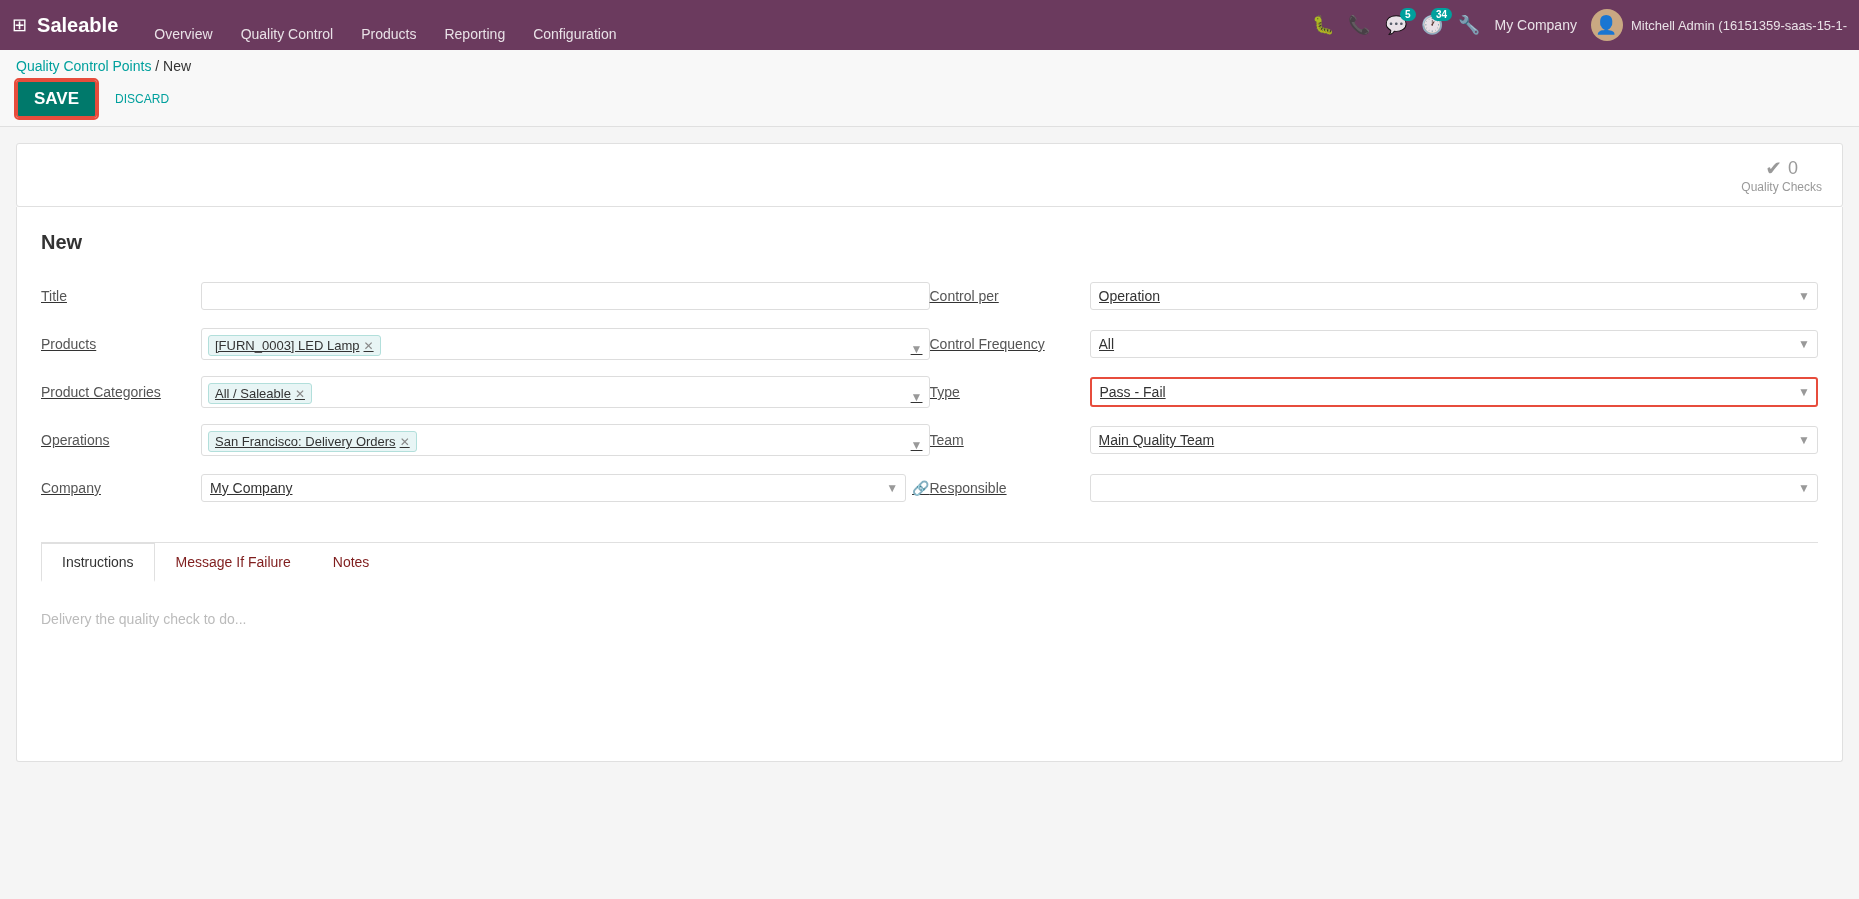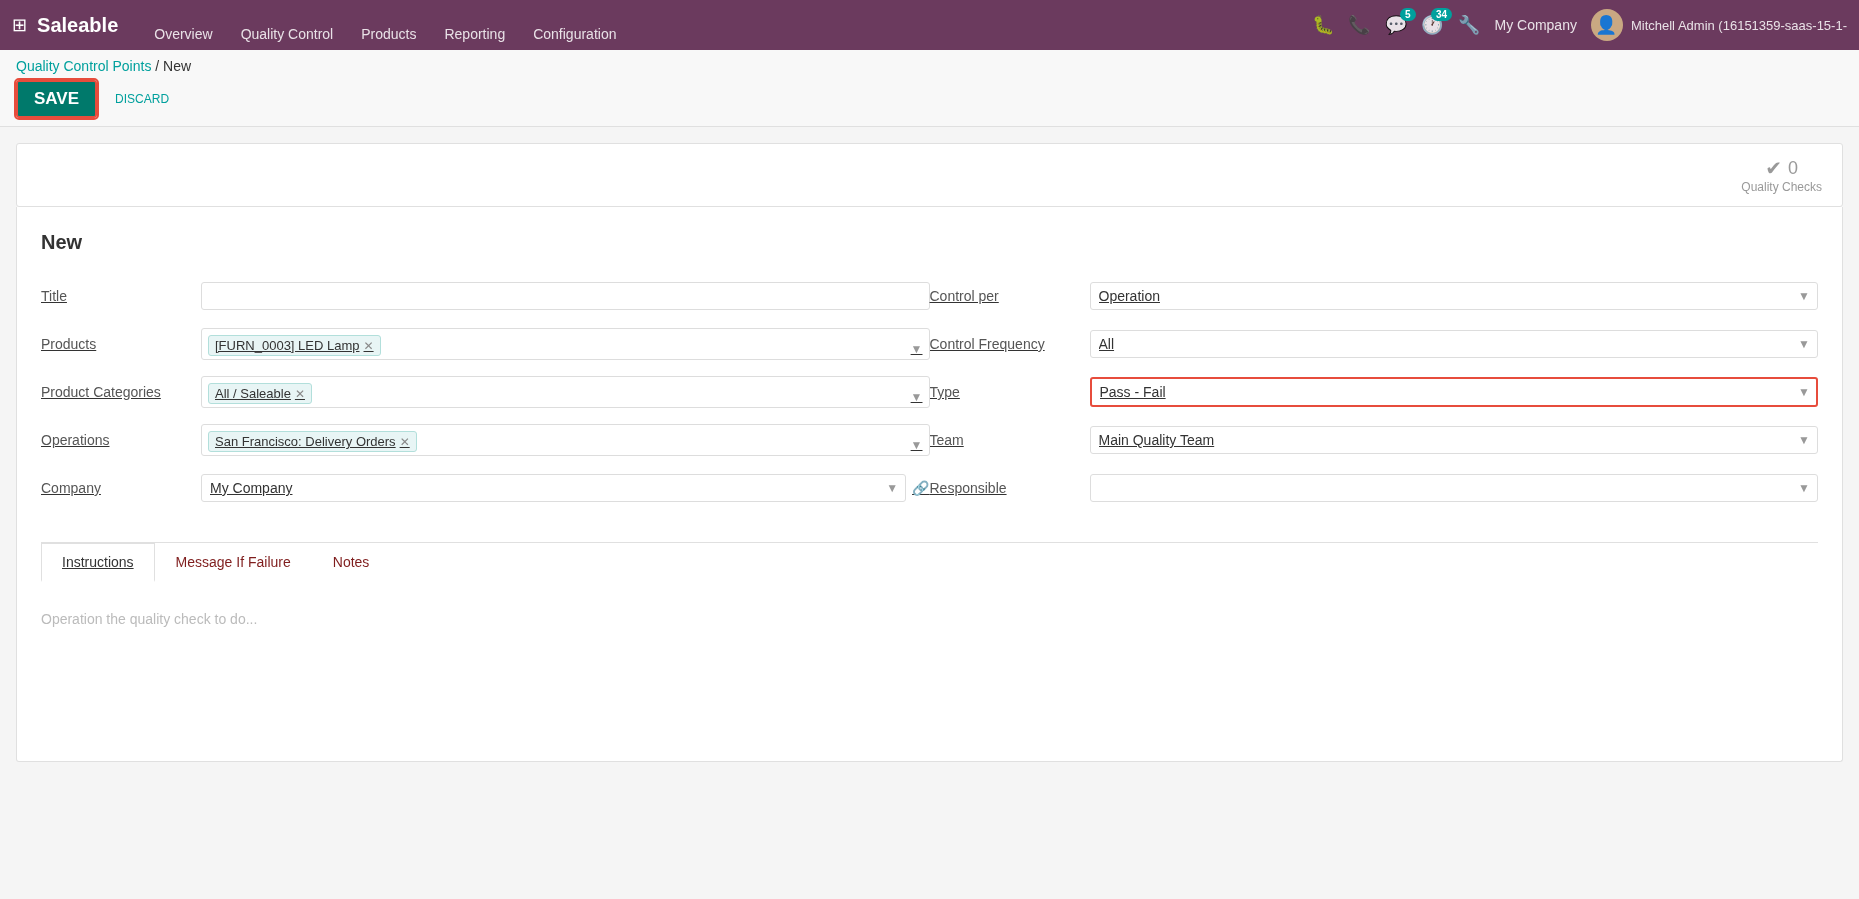--- a/index.html
+++ b/index.html
@@ -305,21 +305,20 @@
       border-top: 1px solid transparent;
       border-left: 1px solid transparent;
       border-right: 1px solid transparent;
       margin-bottom: -1px;
     }
     .tab-item.active {
       border-color: #e0e0e0;
       border-bottom-color: white;
       background: white;
       color: #333;
-      text-decoration: underline;
     }
     .tab-content {
       padding: 20px 0;
       min-height: 180px;
     }
     .tab-placeholder {
       color: #bbb;
       font-size: 14px;
       padding: 10px 0;
     }
@@ -494,17 +493,17 @@
       </div>
     </div>
 
     <div class="tabs-area">
       <div class="tabs-header">
         <div class="tab-item active">Instructions</div>
         <div class="tab-item">Message If Failure</div>
         <div class="tab-item">Notes</div>
       </div>
       <div class="tab-content">
-        <div class="tab-placeholder">Operation the quality check to do...</div>
+        <div class="tab-placeholder">Delivery the quality check to do...</div>
       </div>
     </div>
   </div>
 </div>
 
 </body></html>

